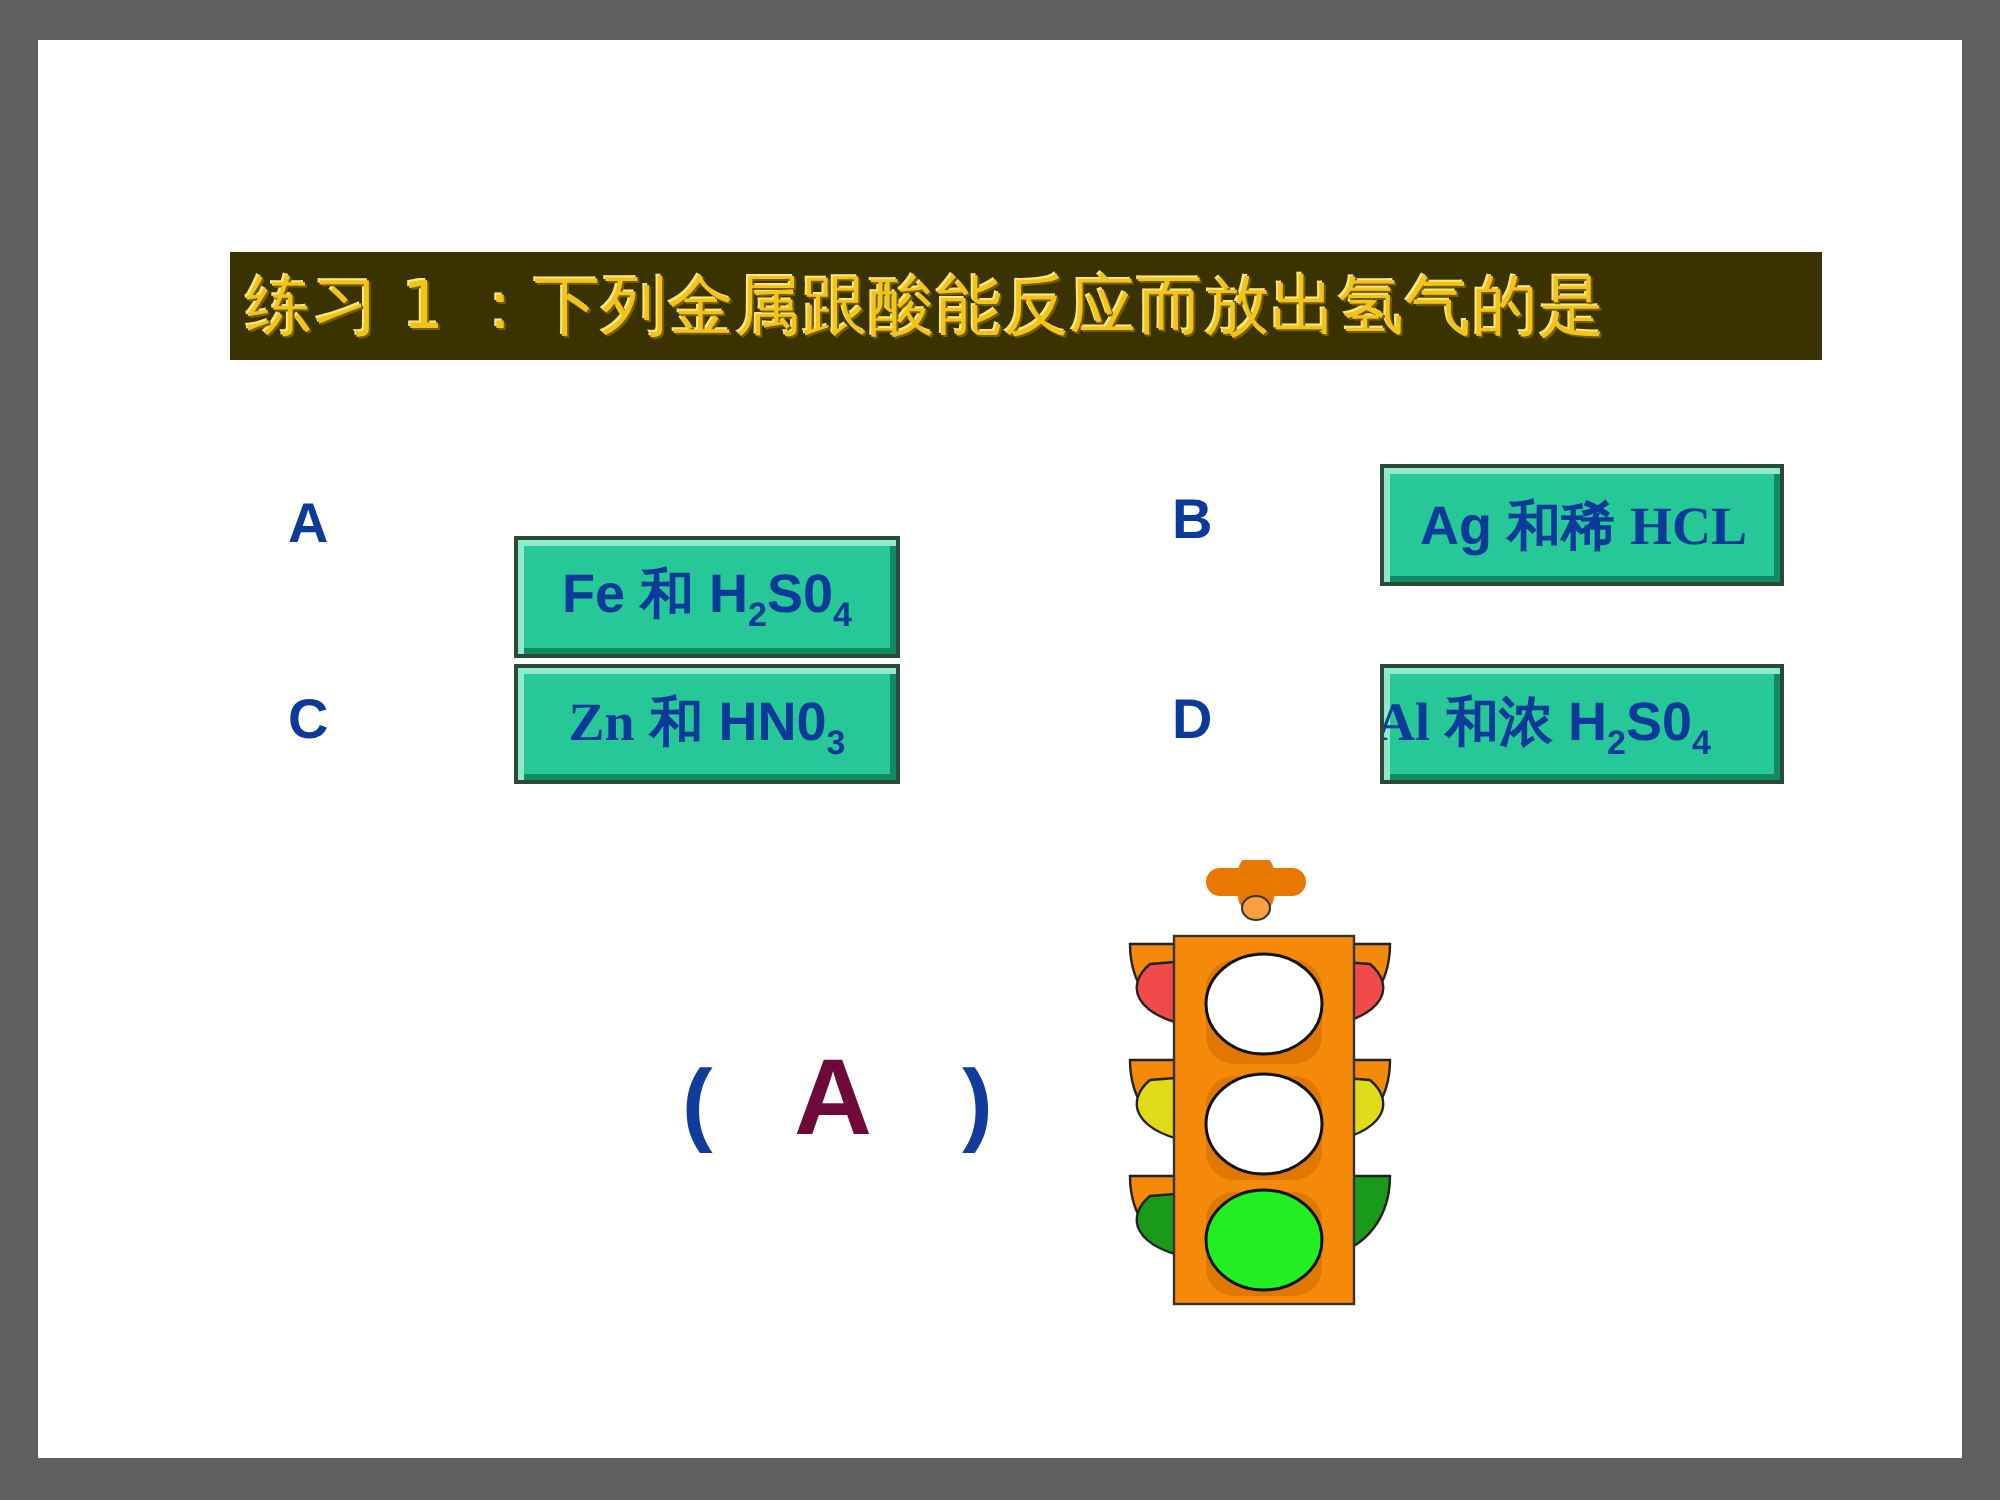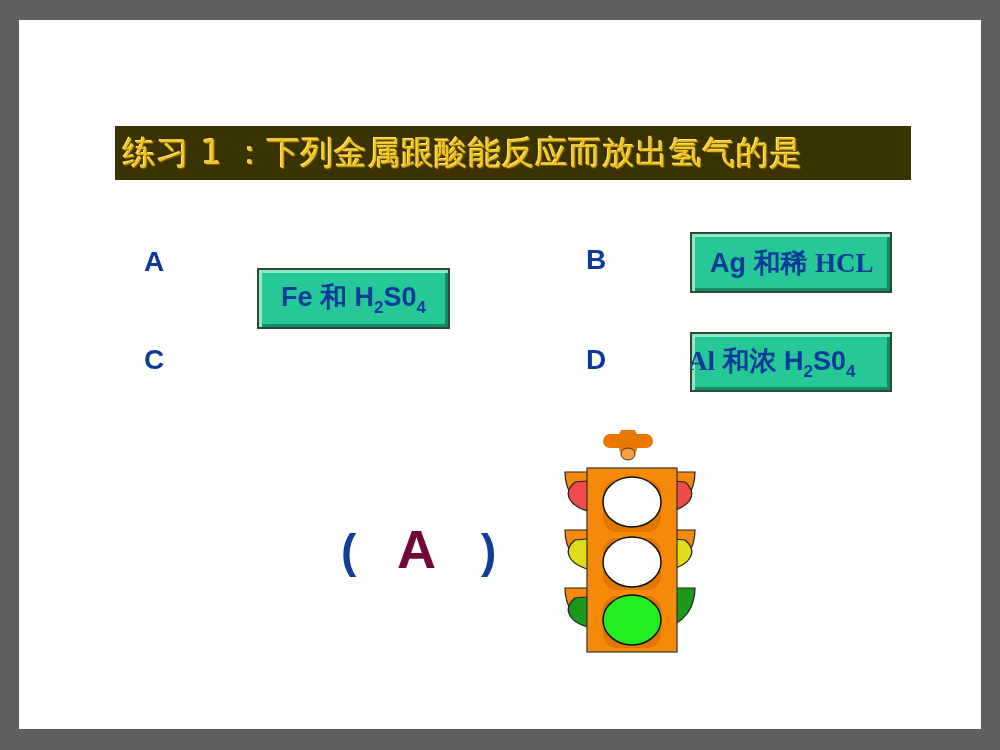--- a/index.html
+++ b/index.html
@@ -31,20 +31,23 @@
   <div class="opt-box" style="left:238px; top:212px; width:193px; height:61px;margin-top:36px;">
     <span class="opt-text"><span>Fe</span><span> 和 </span><span>H</span><sub>2</sub><span>S0</span><sub>4</sub></span>
   </div>
 
   <div class="opt-letter" style="left:567px; top:224px;">B</div>
   <div class="opt-box" style="left:671px; top:212px; width:202px; height:61px; justify-content:flex-start; padding-left:18px;">
     <span class="opt-text"><span>Ag</span><span> 和稀 </span><span class="serif">HCL</span></span>
   </div>
 
   <div class="opt-letter" style="left:125px; top:324px;">C</div>
+  <div class="opt-box" style="left:238px; top:312px; width:193px; height:60px;">
+    <span class="opt-text"><span class="serif">Zn</span><span> 和 </span><span>HN0</span><sub>3</sub></span>
+  </div>
 
   <div class="opt-letter" style="left:567px; top:324px;">D</div>
   <div class="opt-box" style="left:671px; top:312px; width:202px; height:60px; justify-content:flex-start; padding-left:0;">
     <span class="opt-text" style="margin-left:-4px;text-align:center;"><span class="serif">Al</span><span> 和浓 </span><span>H</span><sub>2</sub><span>S0</span><sub>4</sub></span>
   </div>
 
   <div class="answer">
     <span class="paren" style="left:2px;">(</span>
     <span class="ans-letter">A</span>
     <span class="paren" style="left:142px;">)</span>

